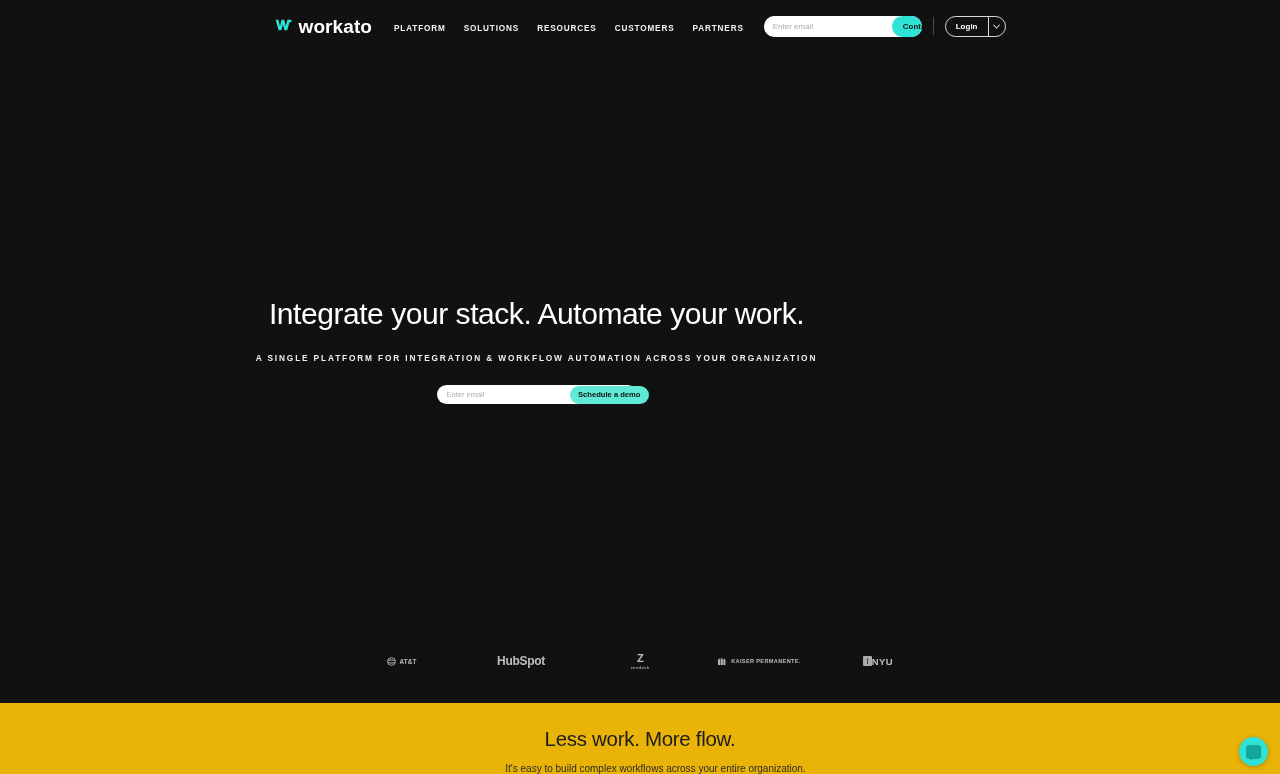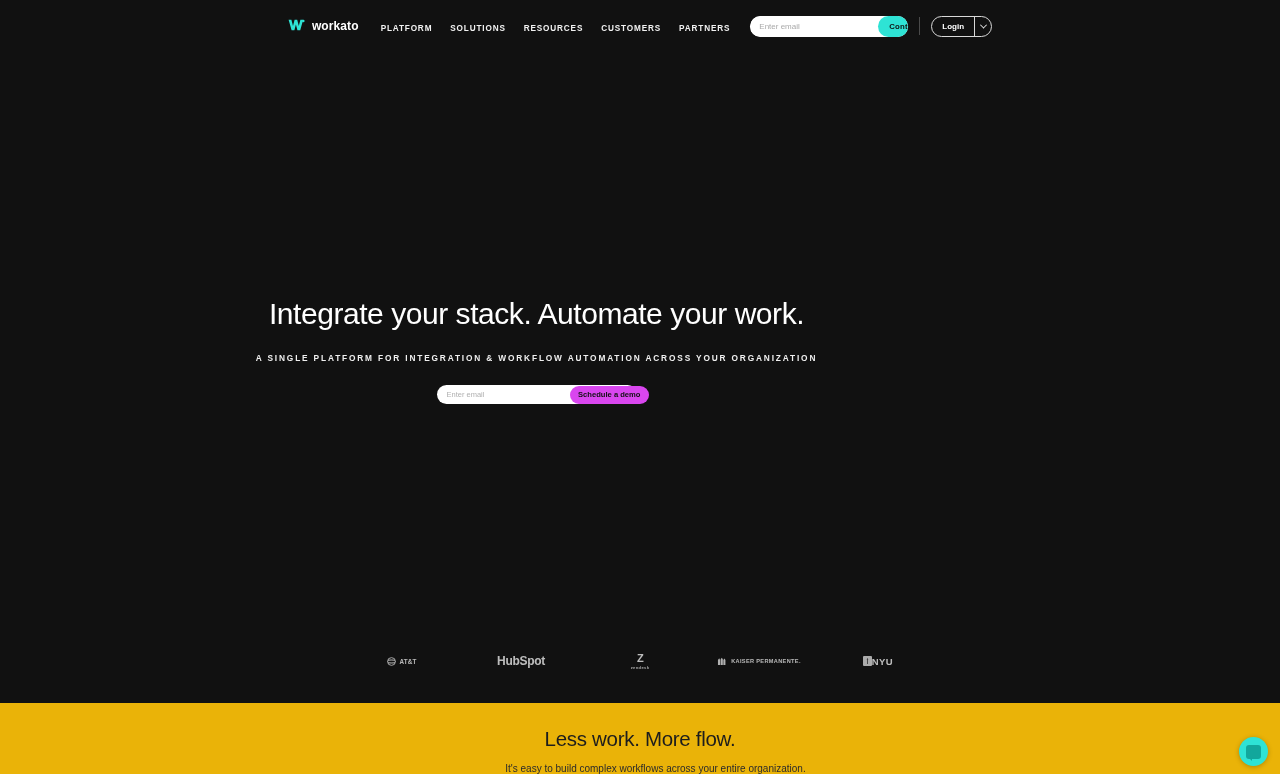--- a/index.html
+++ b/index.html
@@ -50,21 +50,21 @@
   .brand {
     display: flex;
     align-items: center;
     gap: 7px;
     margin-right: 22px;
     text-decoration: none;
   }
   .brand-mark { display: block; }
   .brand-word {
     color: #ffffff;
-    font-size: 12px;
+    font-size: 19px;
     font-weight: 700;
     letter-spacing: 0.1px;
     line-height: 1;
   }
 
   .nav-links {
     display: flex;
     align-items: center;
     gap: 18px;
     list-style: none;
@@ -211,21 +211,21 @@
     color: #333;
     border-radius: 10px 0 0 10px;
   }
   .hero-email::placeholder { color: #b0b0b0; }
   .hero-cta {
     position: absolute;
     right: -12px;
     top: 1px;
     height: 18px;
     border: 0;
-    background: #d946ef;
+    background: #5eead4;
     color: #0f1111;
     font-family: "Liberation Sans", sans-serif;
     font-size: 7.6px;
     font-weight: 600;
     padding: 0 8px;
     border-radius: 9px;
     cursor: pointer;
     white-space: nowrap;
   }
 

